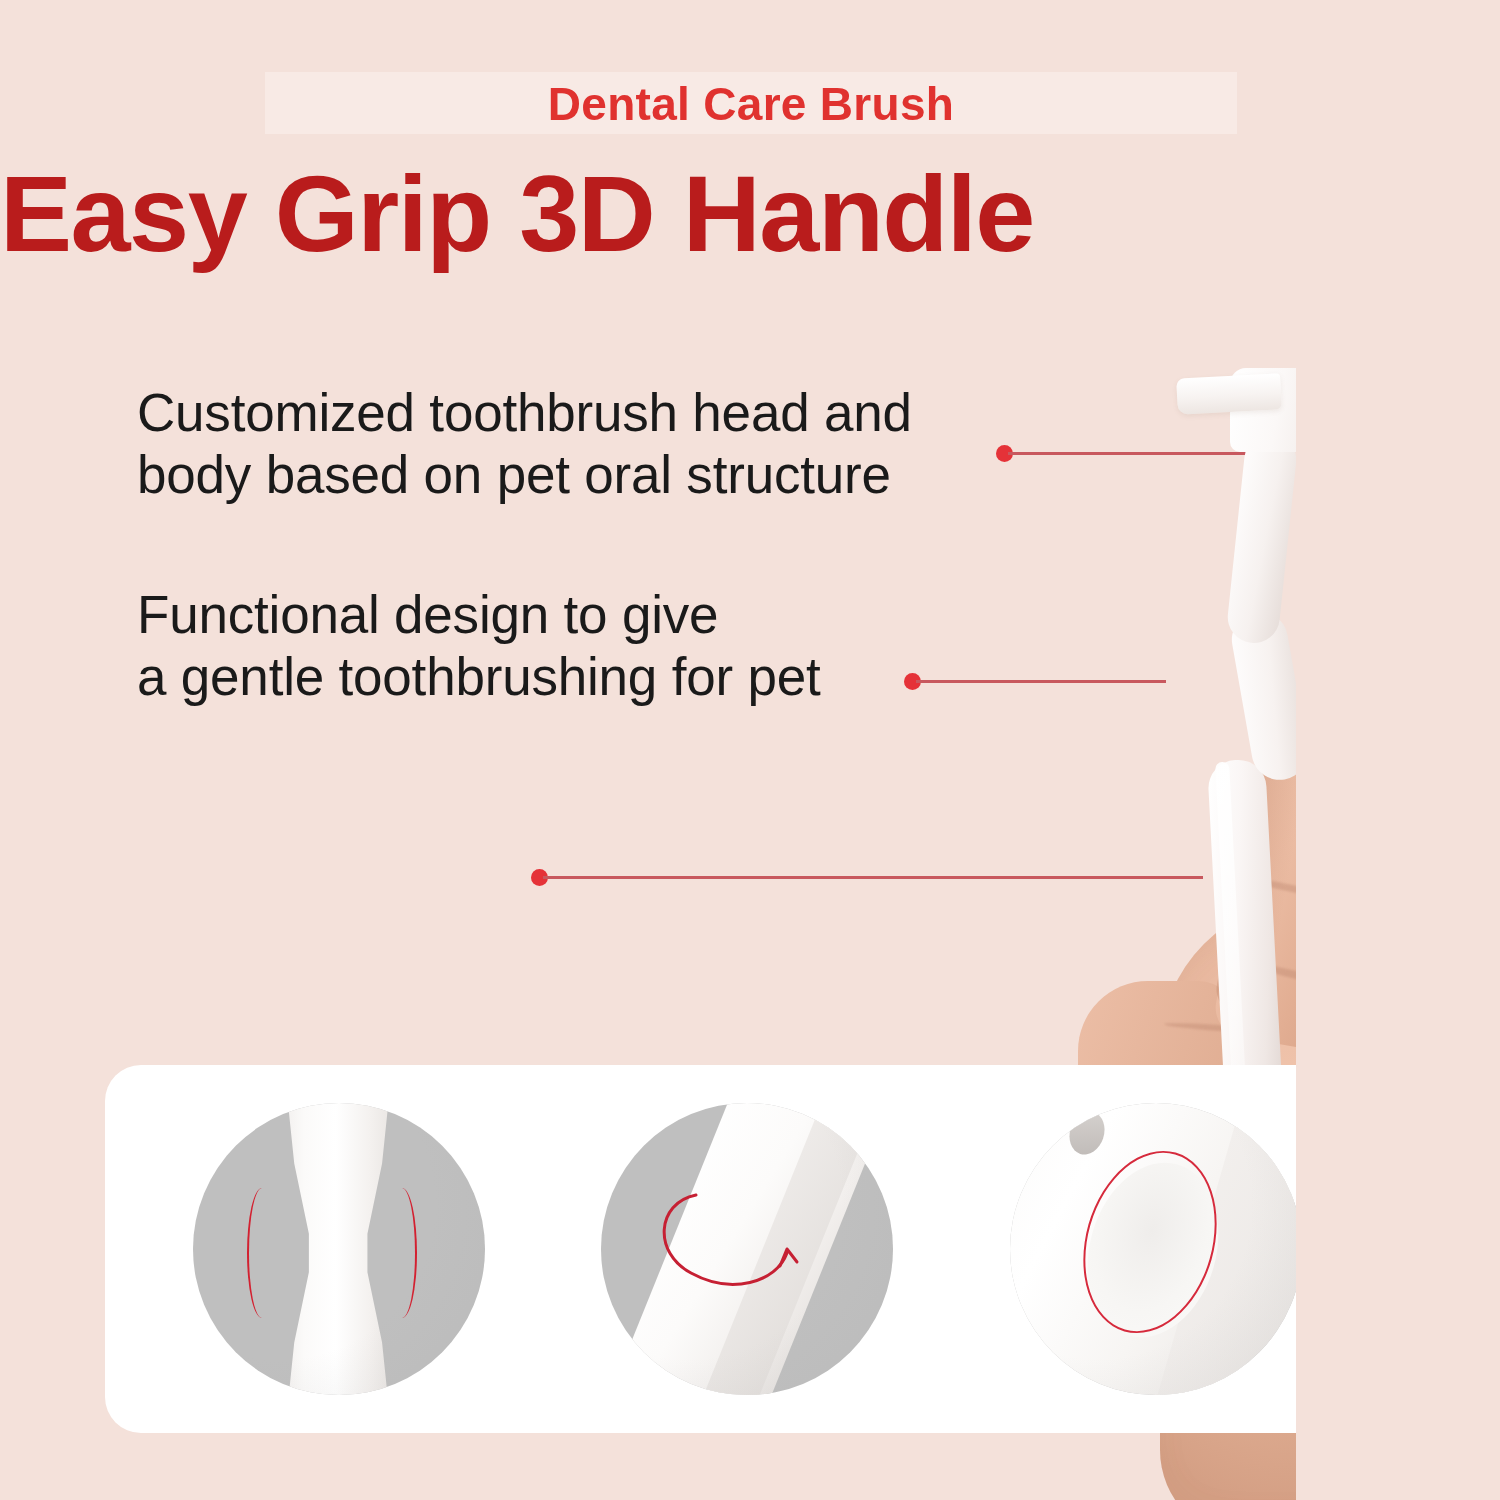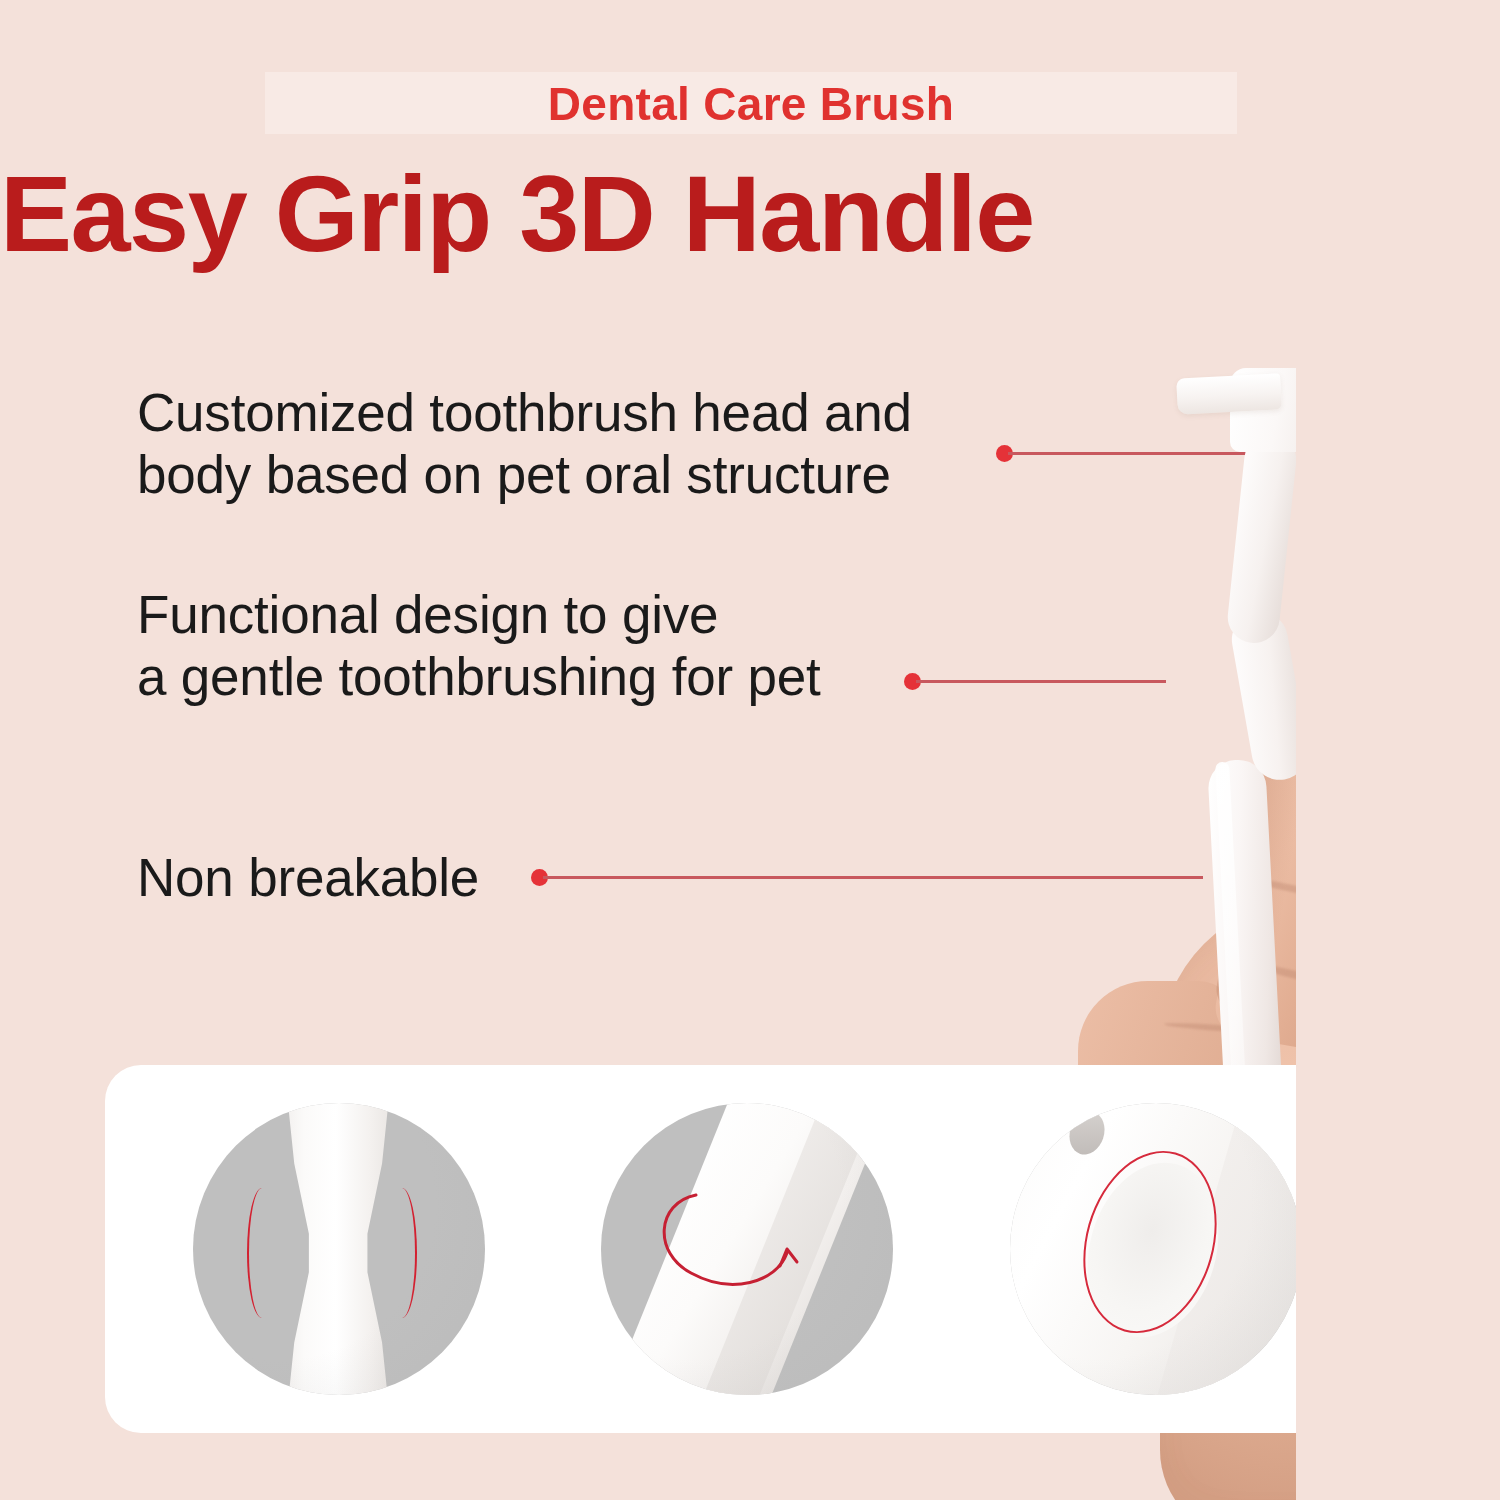--- a/index.html
+++ b/index.html
@@ -336,21 +336,20 @@
 <div id="stage">
 
   <div class="eyebrow-band"></div>
   <div class="eyebrow">Dental Care Brush</div>
   <h1 class="headline">Easy Grip 3D Handle</h1>
 
   <div class="feature feature-0">Customized toothbrush head and
 body based on pet oral structure</div>
   <div class="feature feature-1">Functional design to give
 a gentle toothbrushing for pet</div>
-  <div class="feature feature-2">Non breakable</div>
 
   <div class="leader leader-0">
     <span class="dot"></span>
     <span class="rule"></span>
   </div>
   <div class="leader leader-1">
     <span class="dot"></span>
     <span class="rule"></span>
   </div>
   <div class="leader leader-2">

